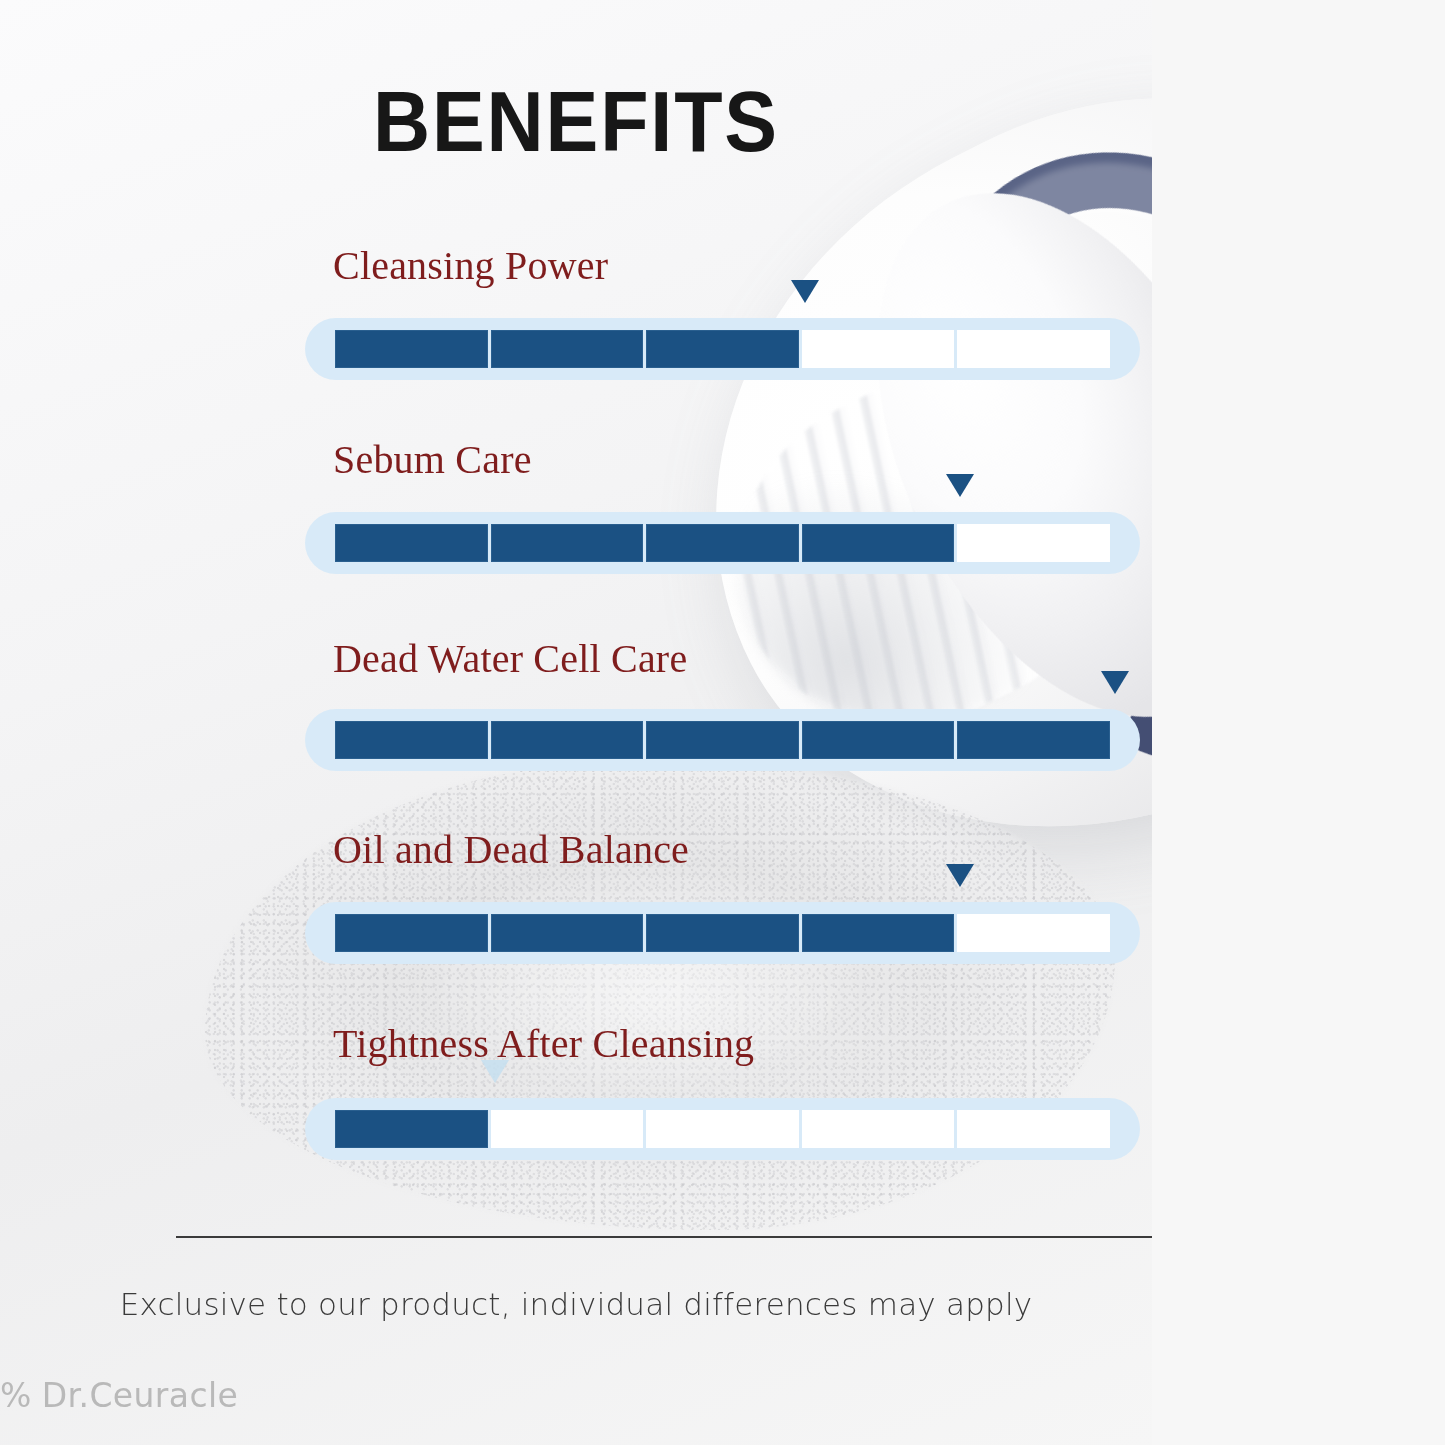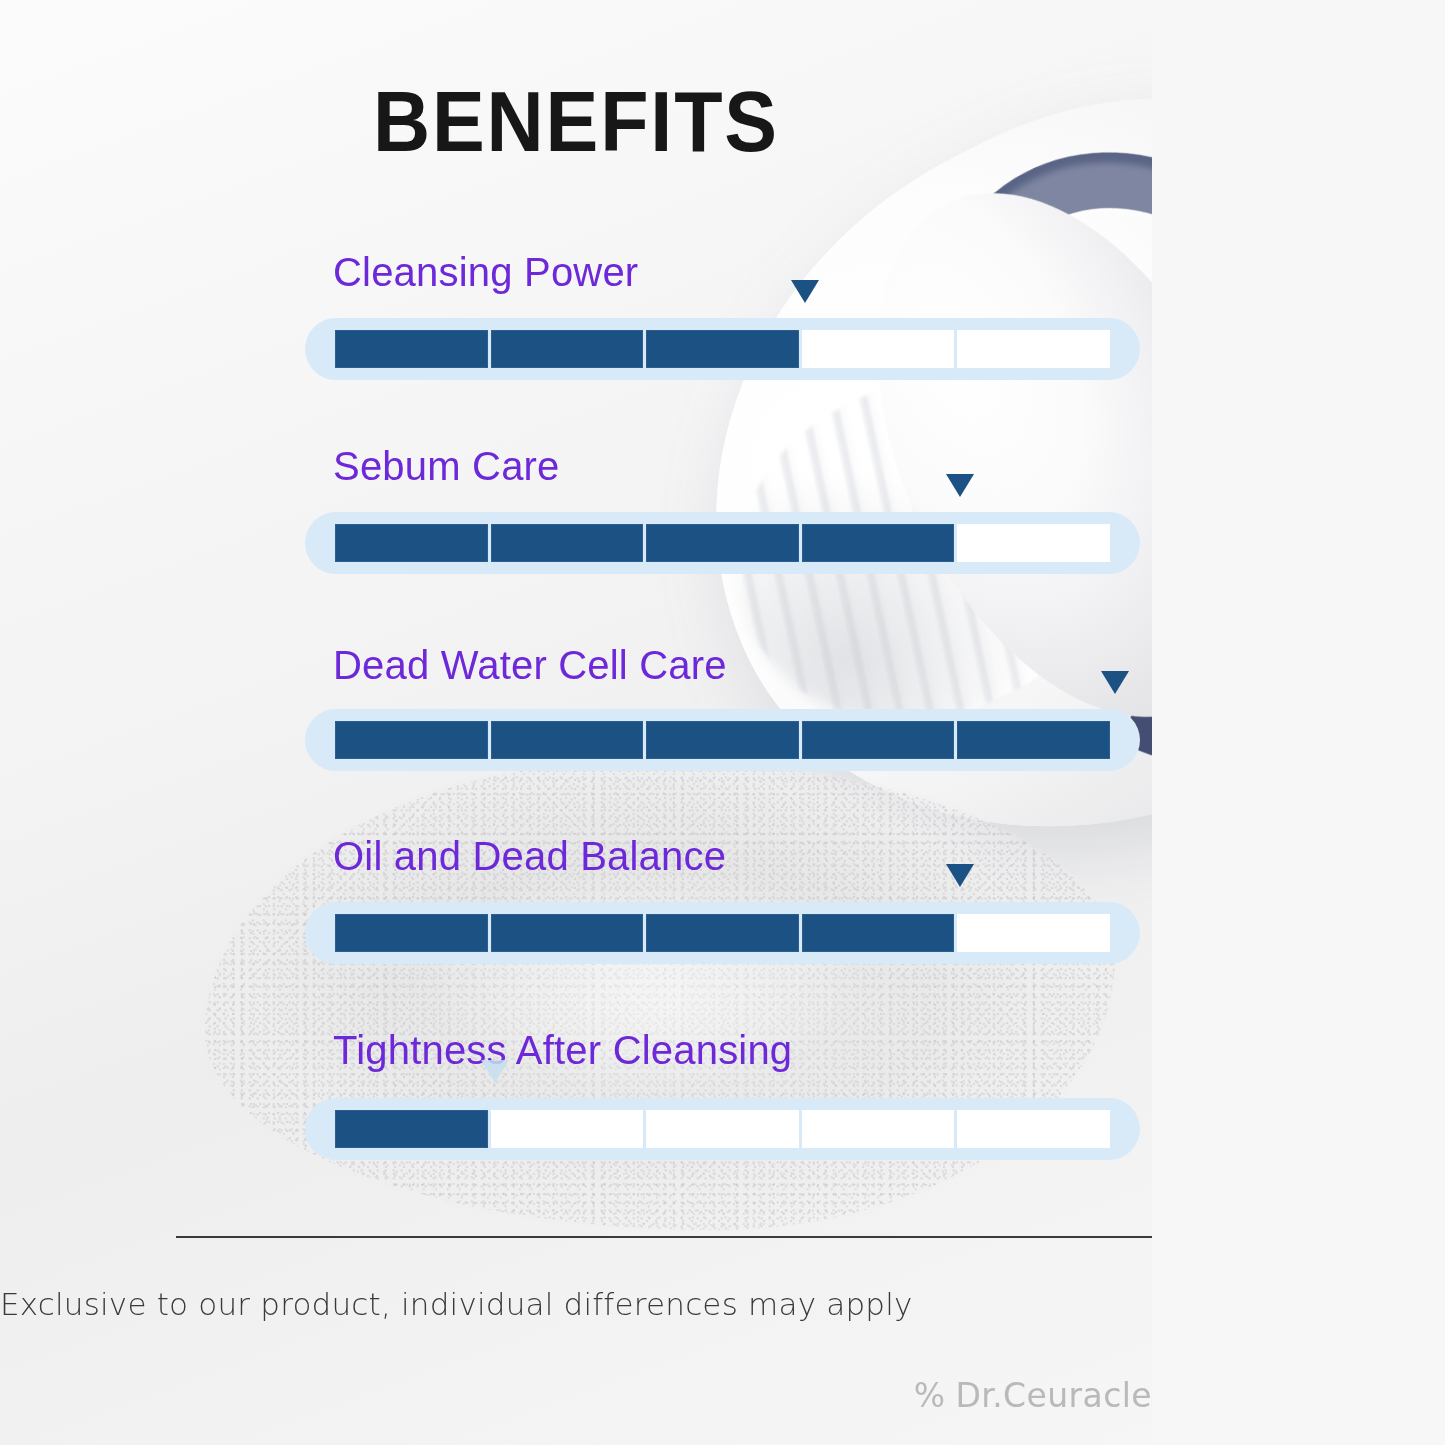--- a/index.html
+++ b/index.html
@@ -191,25 +191,25 @@
 
   .benefit {
     position: absolute;
     left: 305px;
     width: 835px;
   }
 
   .benefit-label {
     position: absolute;
     left: 28px;
-    top: 10px;
-    font-family: Liberation Sans, sans-serif;
+    top: 2px;
+    font-family: Liberation Serif, serif;
     font-size: 40px;
     font-weight: 300;
-    color: #6d28d9;
+    color: #7f1d1d;
     letter-spacing: 0.2px;
     white-space: nowrap;
   }
 
   .marker {
     position: absolute;
     width: 0;
     height: 0;
     border-left: 14px solid transparent;
     border-right: 14px solid transparent;
@@ -257,34 +257,34 @@
     width: 1095px;
     height: 2px;
     background: #3b3b3b;
   }
 
   .disclaimer {
     position: absolute;
     left: 0;
     right: 0;
     top: 1286px;
-    text-align: left;
+    text-align: center;
     font-family: "DejaVu Sans", sans-serif;
     font-size: 31px;
     font-weight: 300;
     color: #3a3a3a;
     letter-spacing: 0.2px;
   }
 
   .brand {
     position: absolute;
     left: 0;
     right: 0;
     top: 1376px;
-    text-align: right;
+    text-align: left;
     font-family: "DejaVu Sans", sans-serif;
     font-size: 33px;
     font-weight: 400;
     color: #b9b9b9;
     letter-spacing: 0.4px;
   }
   .brand .mark {
     display: inline-block;
     margin-right: 10px;
   }

